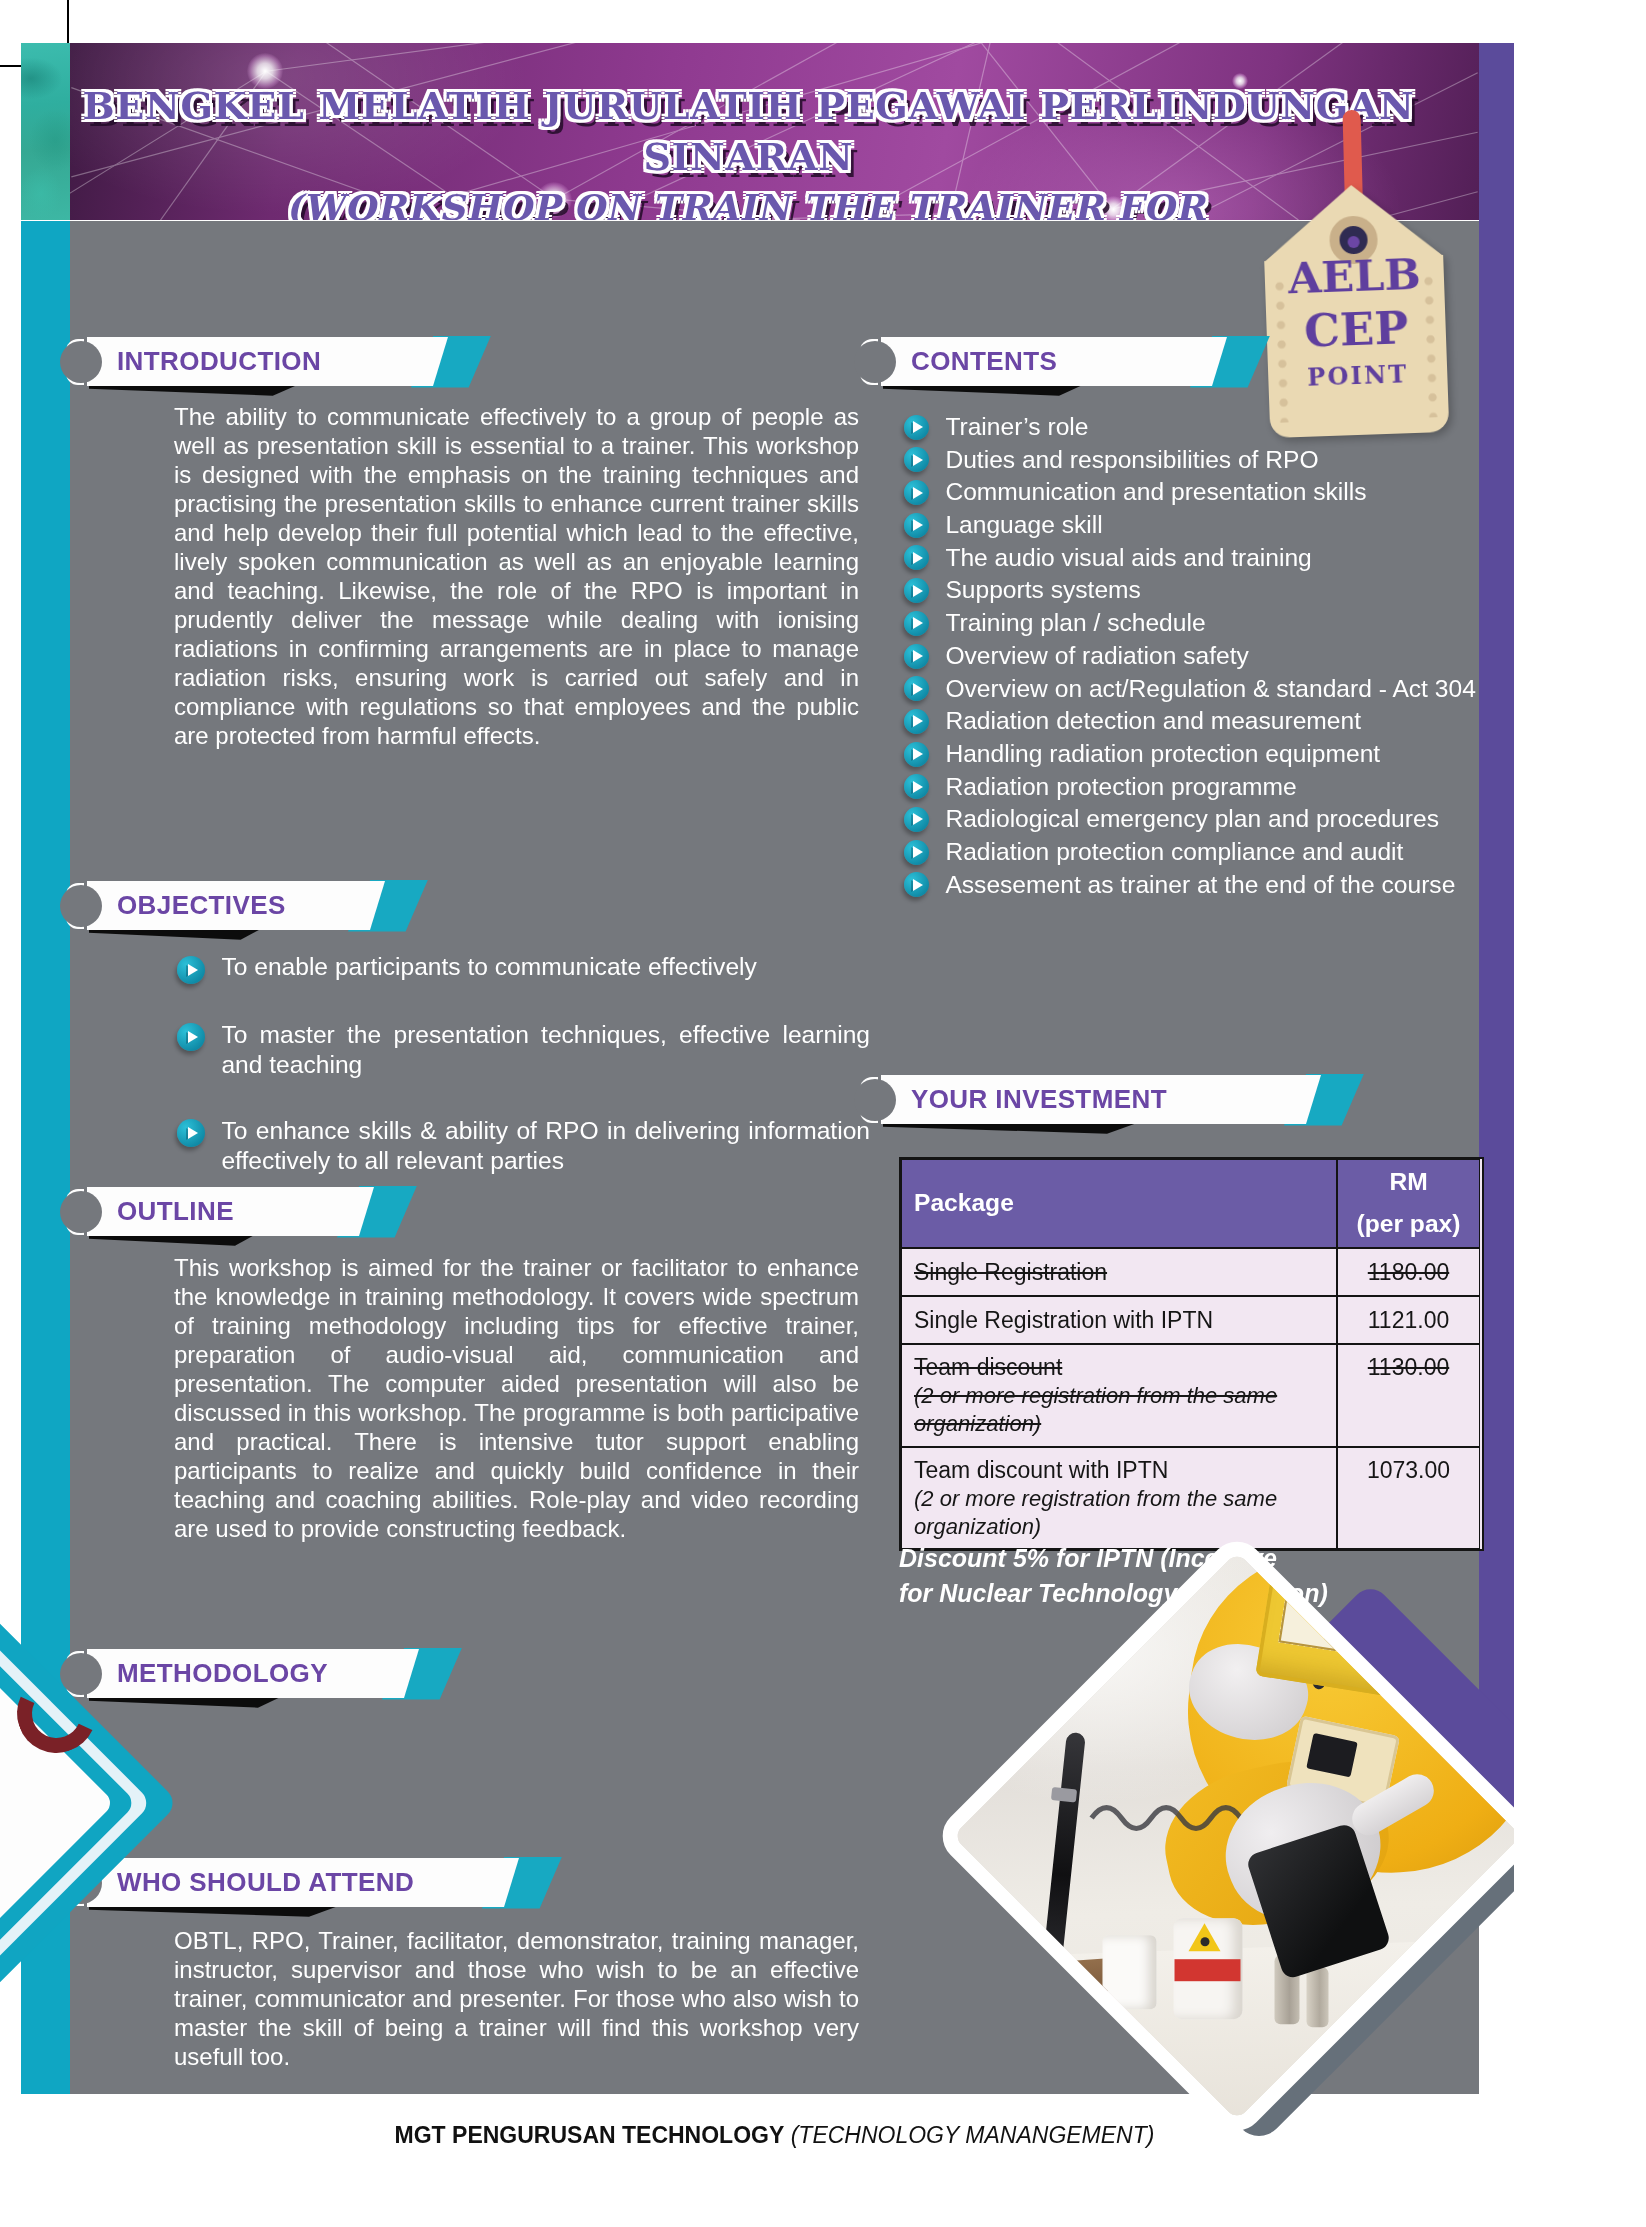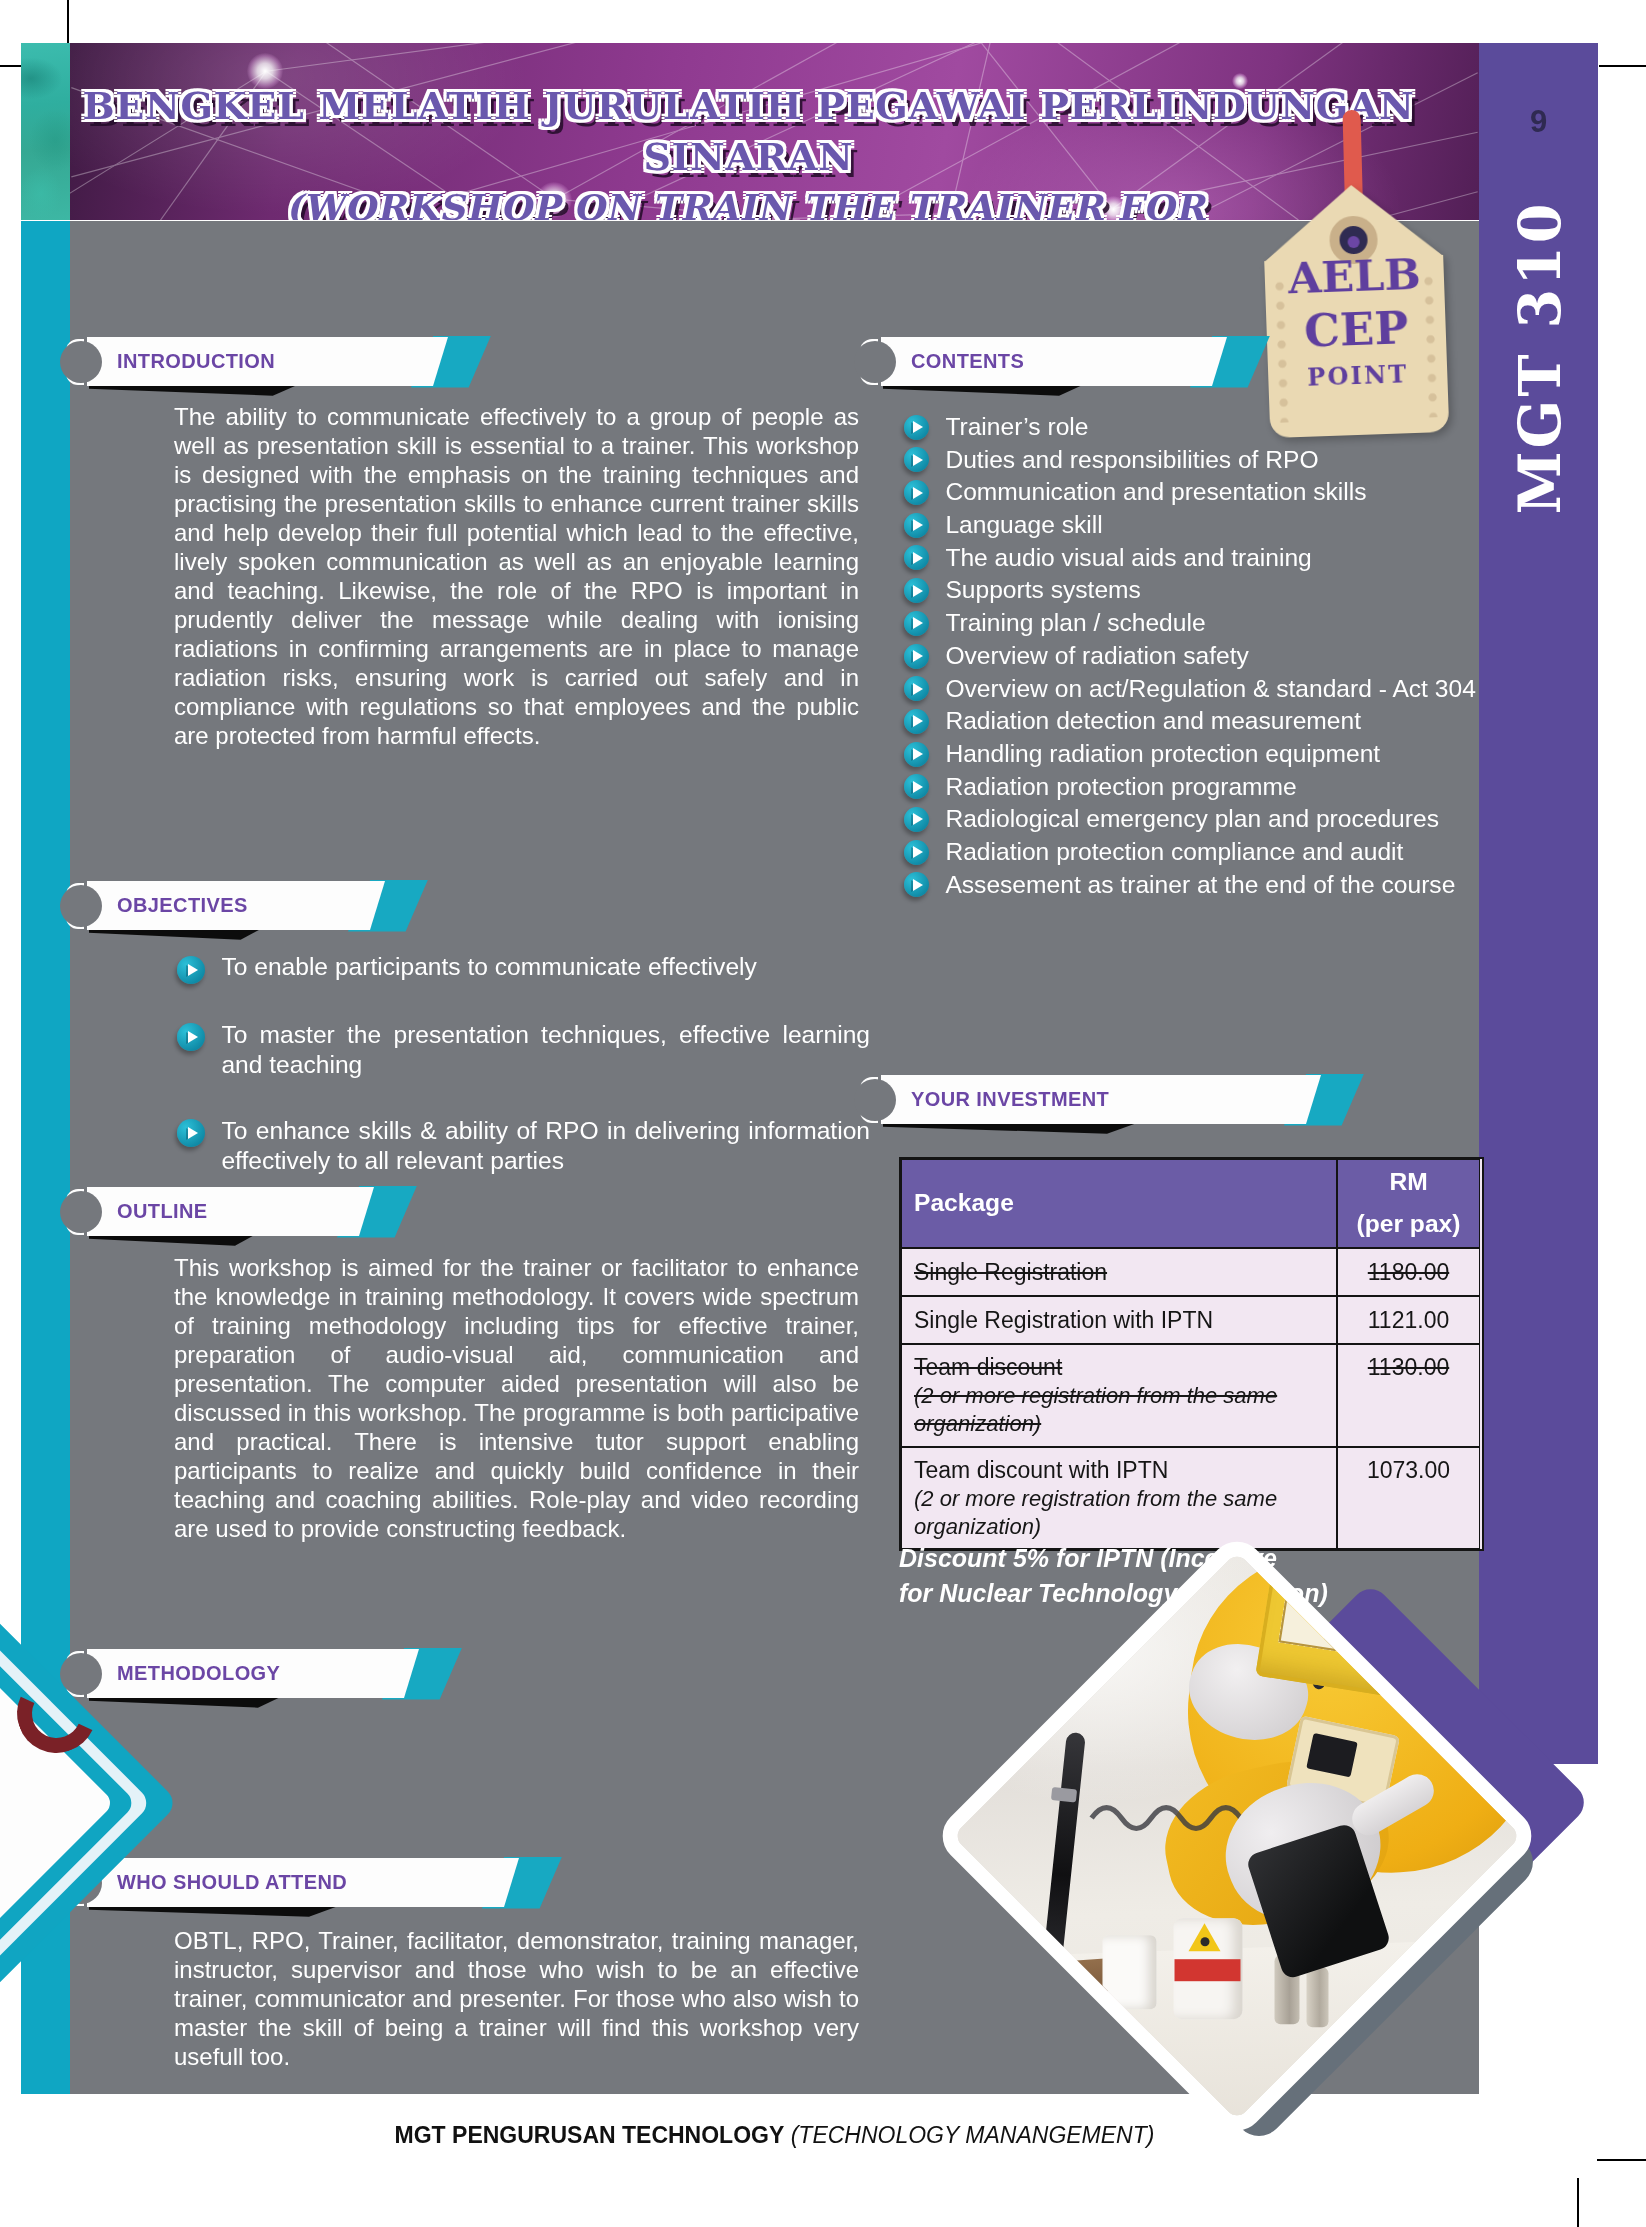--- a/index.html
+++ b/index.html
@@ -1,16 +1,16 @@
 <!DOCTYPE html>
 <html style="font-size:12px"><head>
 <meta charset="utf-8">
 <style>
   html,body{margin:0;padding:0;background:#ffffff;}
-  #canvas{position:relative;width:1646px;height:2227px;background:#ffffff;overflow:hidden;
+  #canvas{position:relative;width:1514px;height:2227px;background:#ffffff;overflow:hidden;
           font-family:"Liberation Sans",sans-serif;}
 
   
   .crop{position:absolute;background:#000;}
 
   
   .teal-tex{position:absolute;left:21px;top:43px;width:49px;height:177px;
     background:
       radial-gradient(45px 30px at 20% 20%, rgba(20,120,110,.55), transparent 70%),
       radial-gradient(37px 45px at 70% 55%, rgba(34,150,130,.5), transparent 70%),
@@ -51,21 +51,21 @@
   .banner .bn-teal{position:absolute;top:-1.5px;right:-43px;width:80px;height:52px;background:#17a9c2;
     clip-path:polygon(28% 0,100% 0,72% 100%,0 100%);}
   .banner .bn-shadow{position:absolute;left:1.5px;bottom:-9.7px;width:58%;height:12px;background:#0c0c0c;
     clip-path:polygon(0 0,100% 8%,88% 100%,0 42%);}
   .banner .bn-tab{position:absolute;left:-21px;top:1.5px;width:18px;height:46px;background:#fdfdfd;
     border-radius:12px 0 0 12px;}
   .banner .bn-ribbon{position:absolute;left:0;top:0;right:0;height:49px;background:#fdfdfd;
     clip-path:polygon(0 0,100% 0,calc(100% - 15px) 100%,0 100%);
     display:flex;align-items:center;padding-left:30px;box-sizing:border-box;}
   .banner .bn-notch{position:absolute;left:-27px;top:3.7px;width:42px;height:42px;border-radius:50%;background:#75787d;}
-  .banner .bn-label{font-size:20px;font-weight:bold;color:#6b46a5;letter-spacing:0.4px;white-space:nowrap;}
+  .banner .bn-label{font-size:26px;font-weight:bold;color:#6b46a5;letter-spacing:0.4px;white-space:nowrap;}
 
   
   .para{position:absolute;color:#fff;font-size:24px;line-height:29px;text-align:justify;}
 
   
   .blist{position:absolute;display:flex;flex-direction:column;}
   .bitem{display:flex;align-items:flex-start;}
   .bullet{flex:0 0 auto;border-radius:50%;display:flex;align-items:center;justify-content:center;
     background:radial-gradient(circle at 32% 30%,#2cc0d8,#0f89a5 75%);
     box-shadow:-1.5px 3.7px 4.5px rgba(0,0,0,.3);}

